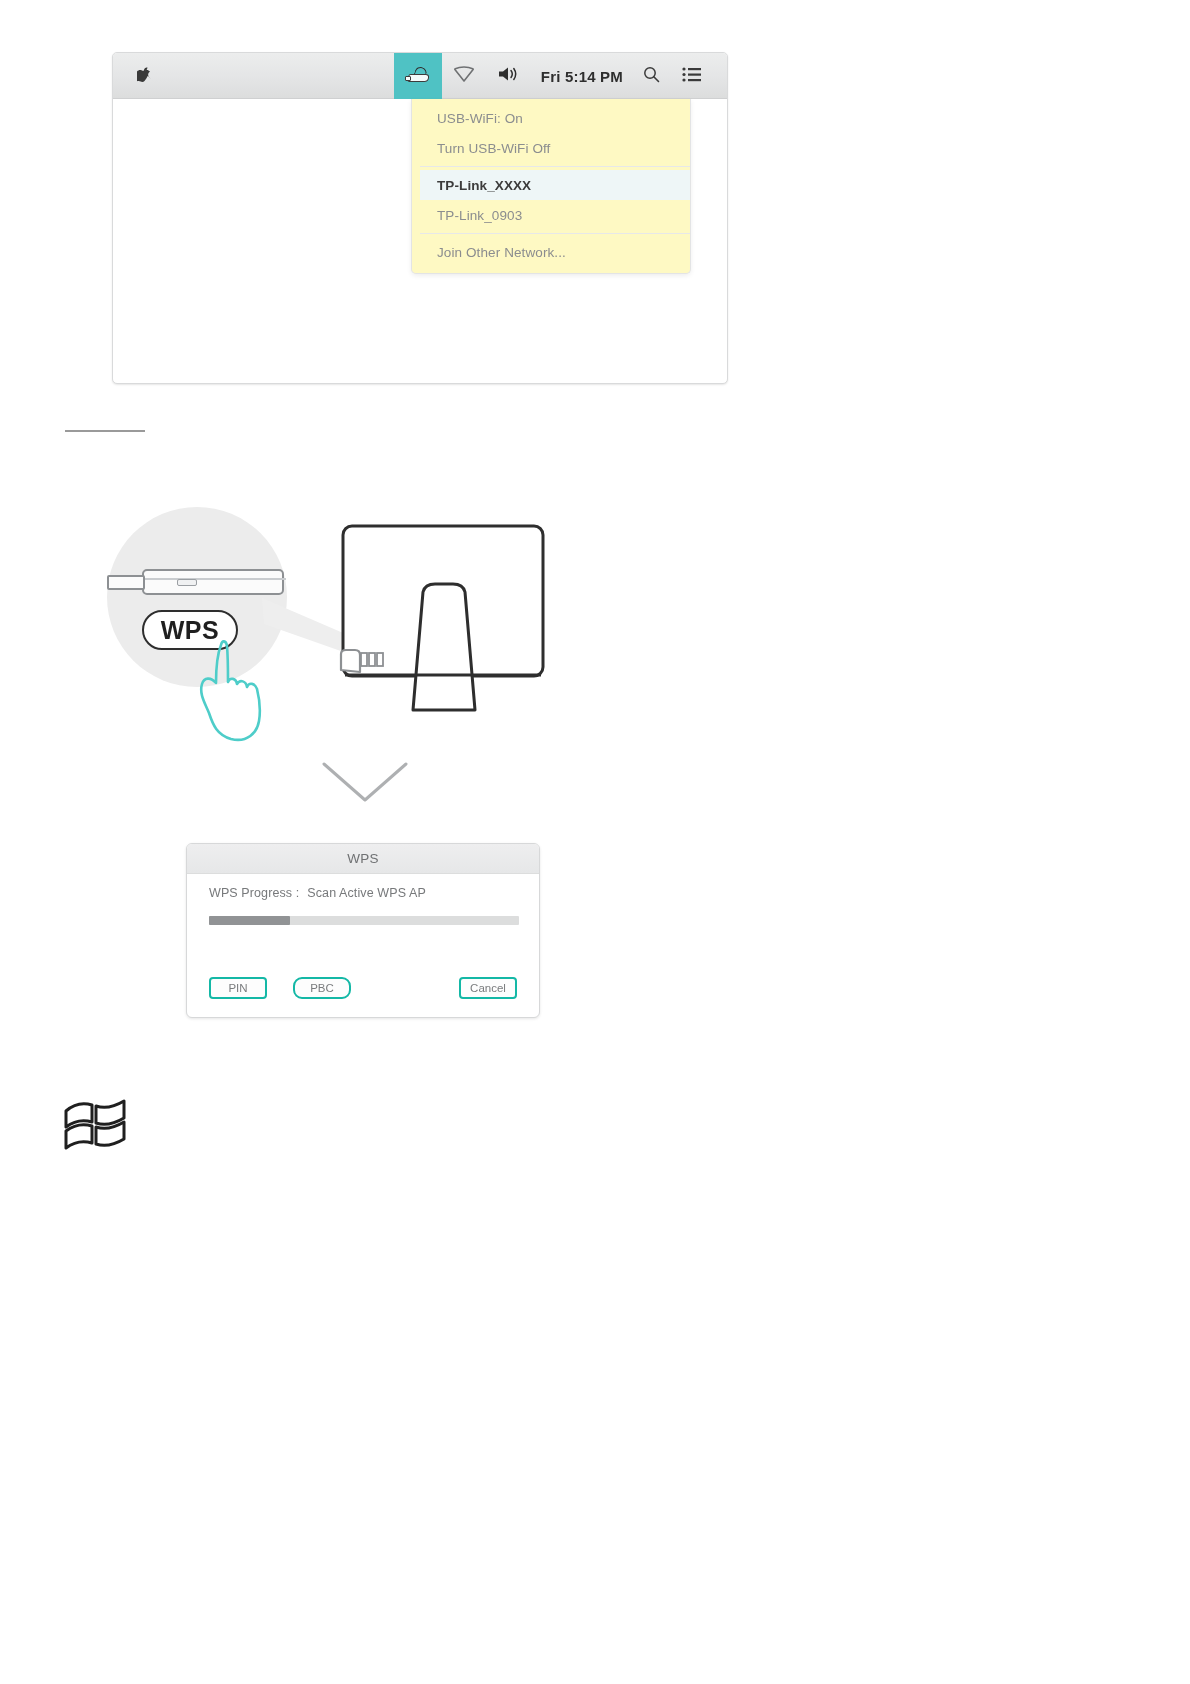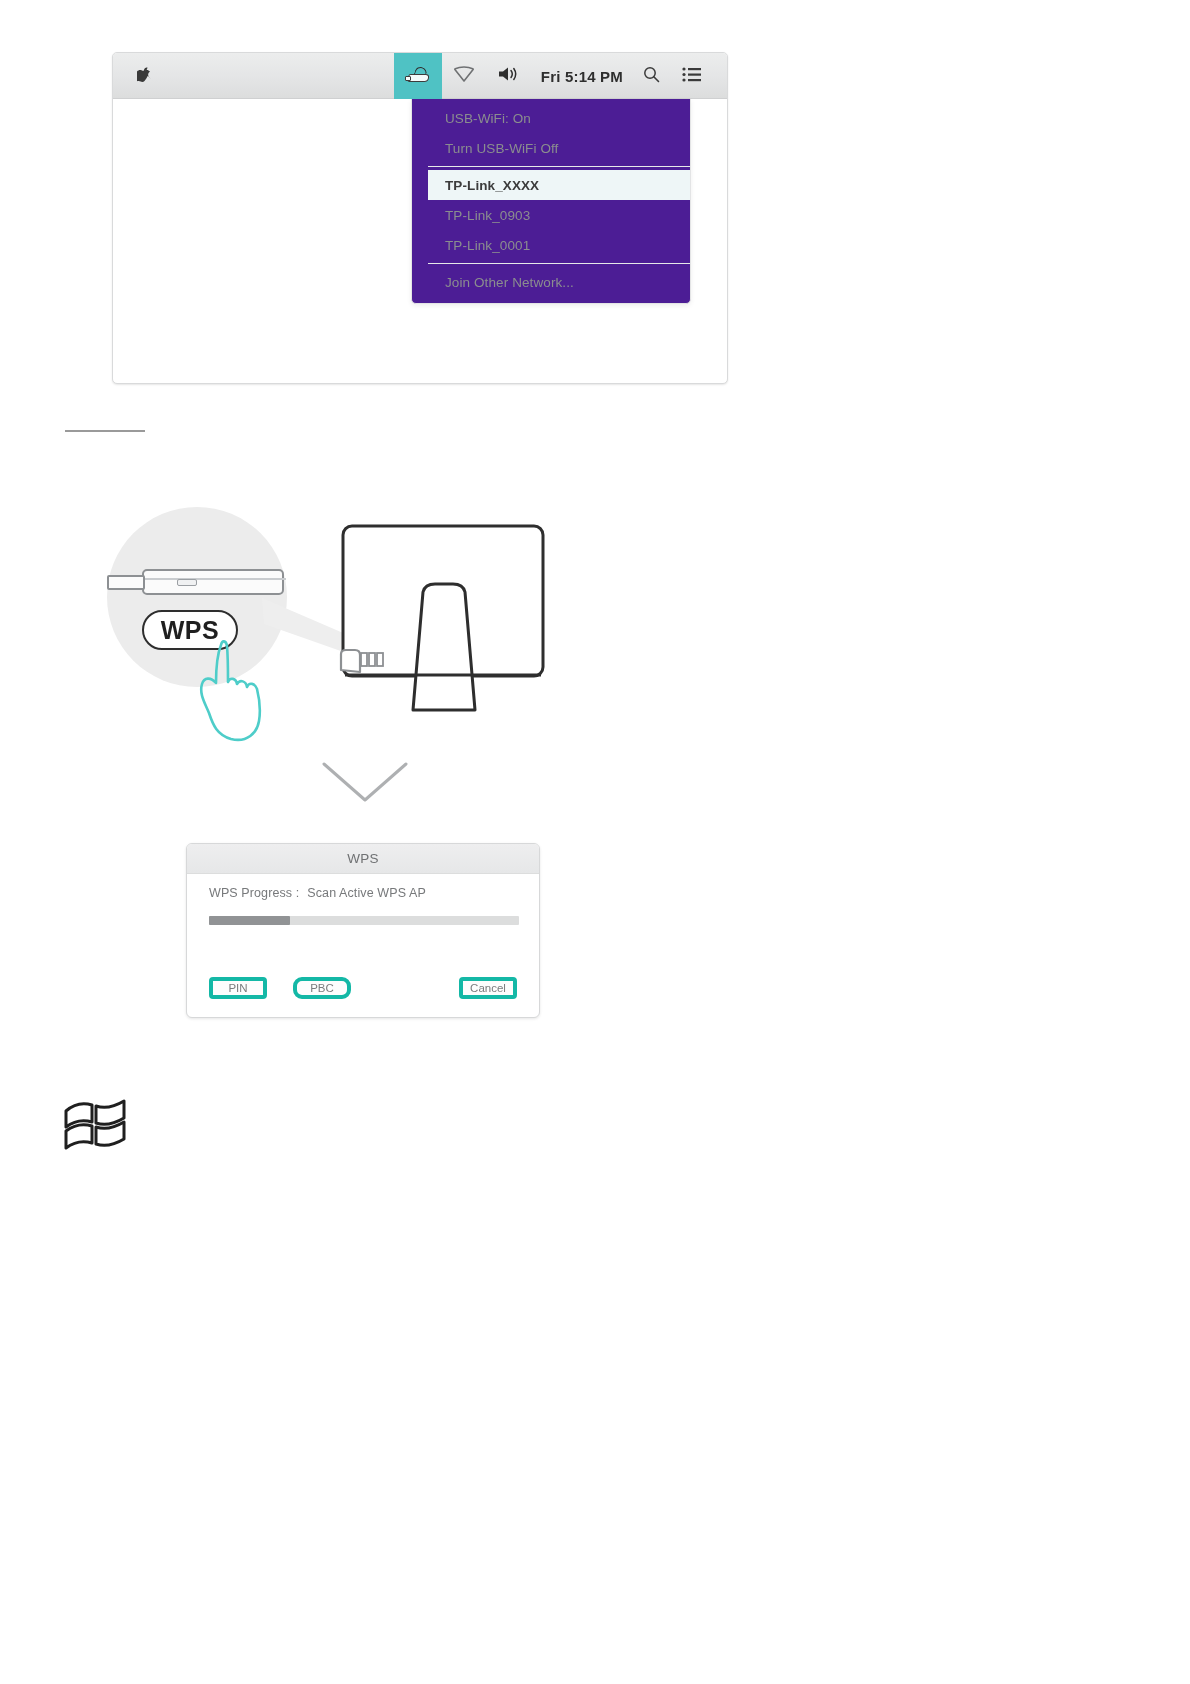--- a/index.html
+++ b/index.html
@@ -117,26 +117,26 @@
     border-radius: 12px 12px 0 0;
     transform: rotate(18deg);
   }
 
   
   .menu-panel {
     position: absolute;
     left: 298px;
     top: 46px;
     width: 280px;
-    background: #4c1d95;
+    background: #fef9c3;
     border: 1px solid #e3e4e5;
     border-top: none;
     border-radius: 0 0 5px 5px;
     box-shadow: 0 2px 5px rgba(0,0,0,0.07);
-    padding: 4px 0 6px 16px;
+    padding: 4px 0 6px 8px;
   }
 
   .menu-row {
     height: 30px;
     display: flex;
     align-items: center;
     padding-left: 17px;
     font-size: 13.5px;
     color: #8b8d8f;
     letter-spacing: 0.1px;
@@ -327,21 +327,21 @@
     bottom: 18px;
     width: 100%;
     padding: 0 22px;
     display: flex;
     align-items: center;
   }
 
   .btn {
     width: 58px;
     height: 22px;
-    border: 4px solid #14b8a6;
+    border: 2px solid #14b8a6;
     border-radius: 4px;
     background: #fdfdfd;
     font-size: 11.5px;
     color: #7a7c7e;
     display: flex;
     align-items: center;
     justify-content: center;
     font-family: "Liberation Sans", sans-serif;
   }
   .btn.pbc { margin-left: 26px; border-radius: 9px; }
@@ -430,21 +430,20 @@
 
     <div class="menu-panel">
 
       <div class="menu-row">USB-WiFi: On</div>
       <div class="menu-row">Turn USB-WiFi Off</div>
 
       <div class="menu-sep"></div>
 
       <div class="menu-row selected">TP-Link_XXXX</div>
       <div class="menu-row">TP-Link_0903</div>
-      <div class="menu-row">TP-Link_0001</div>
 
       <div class="menu-sep"></div>
 
       <div class="menu-row">Join Other Network...</div>
 
     </div>
   </div>
 
   <div class="rule" style="left:65px; top:430px; width:80px;"></div>
 

